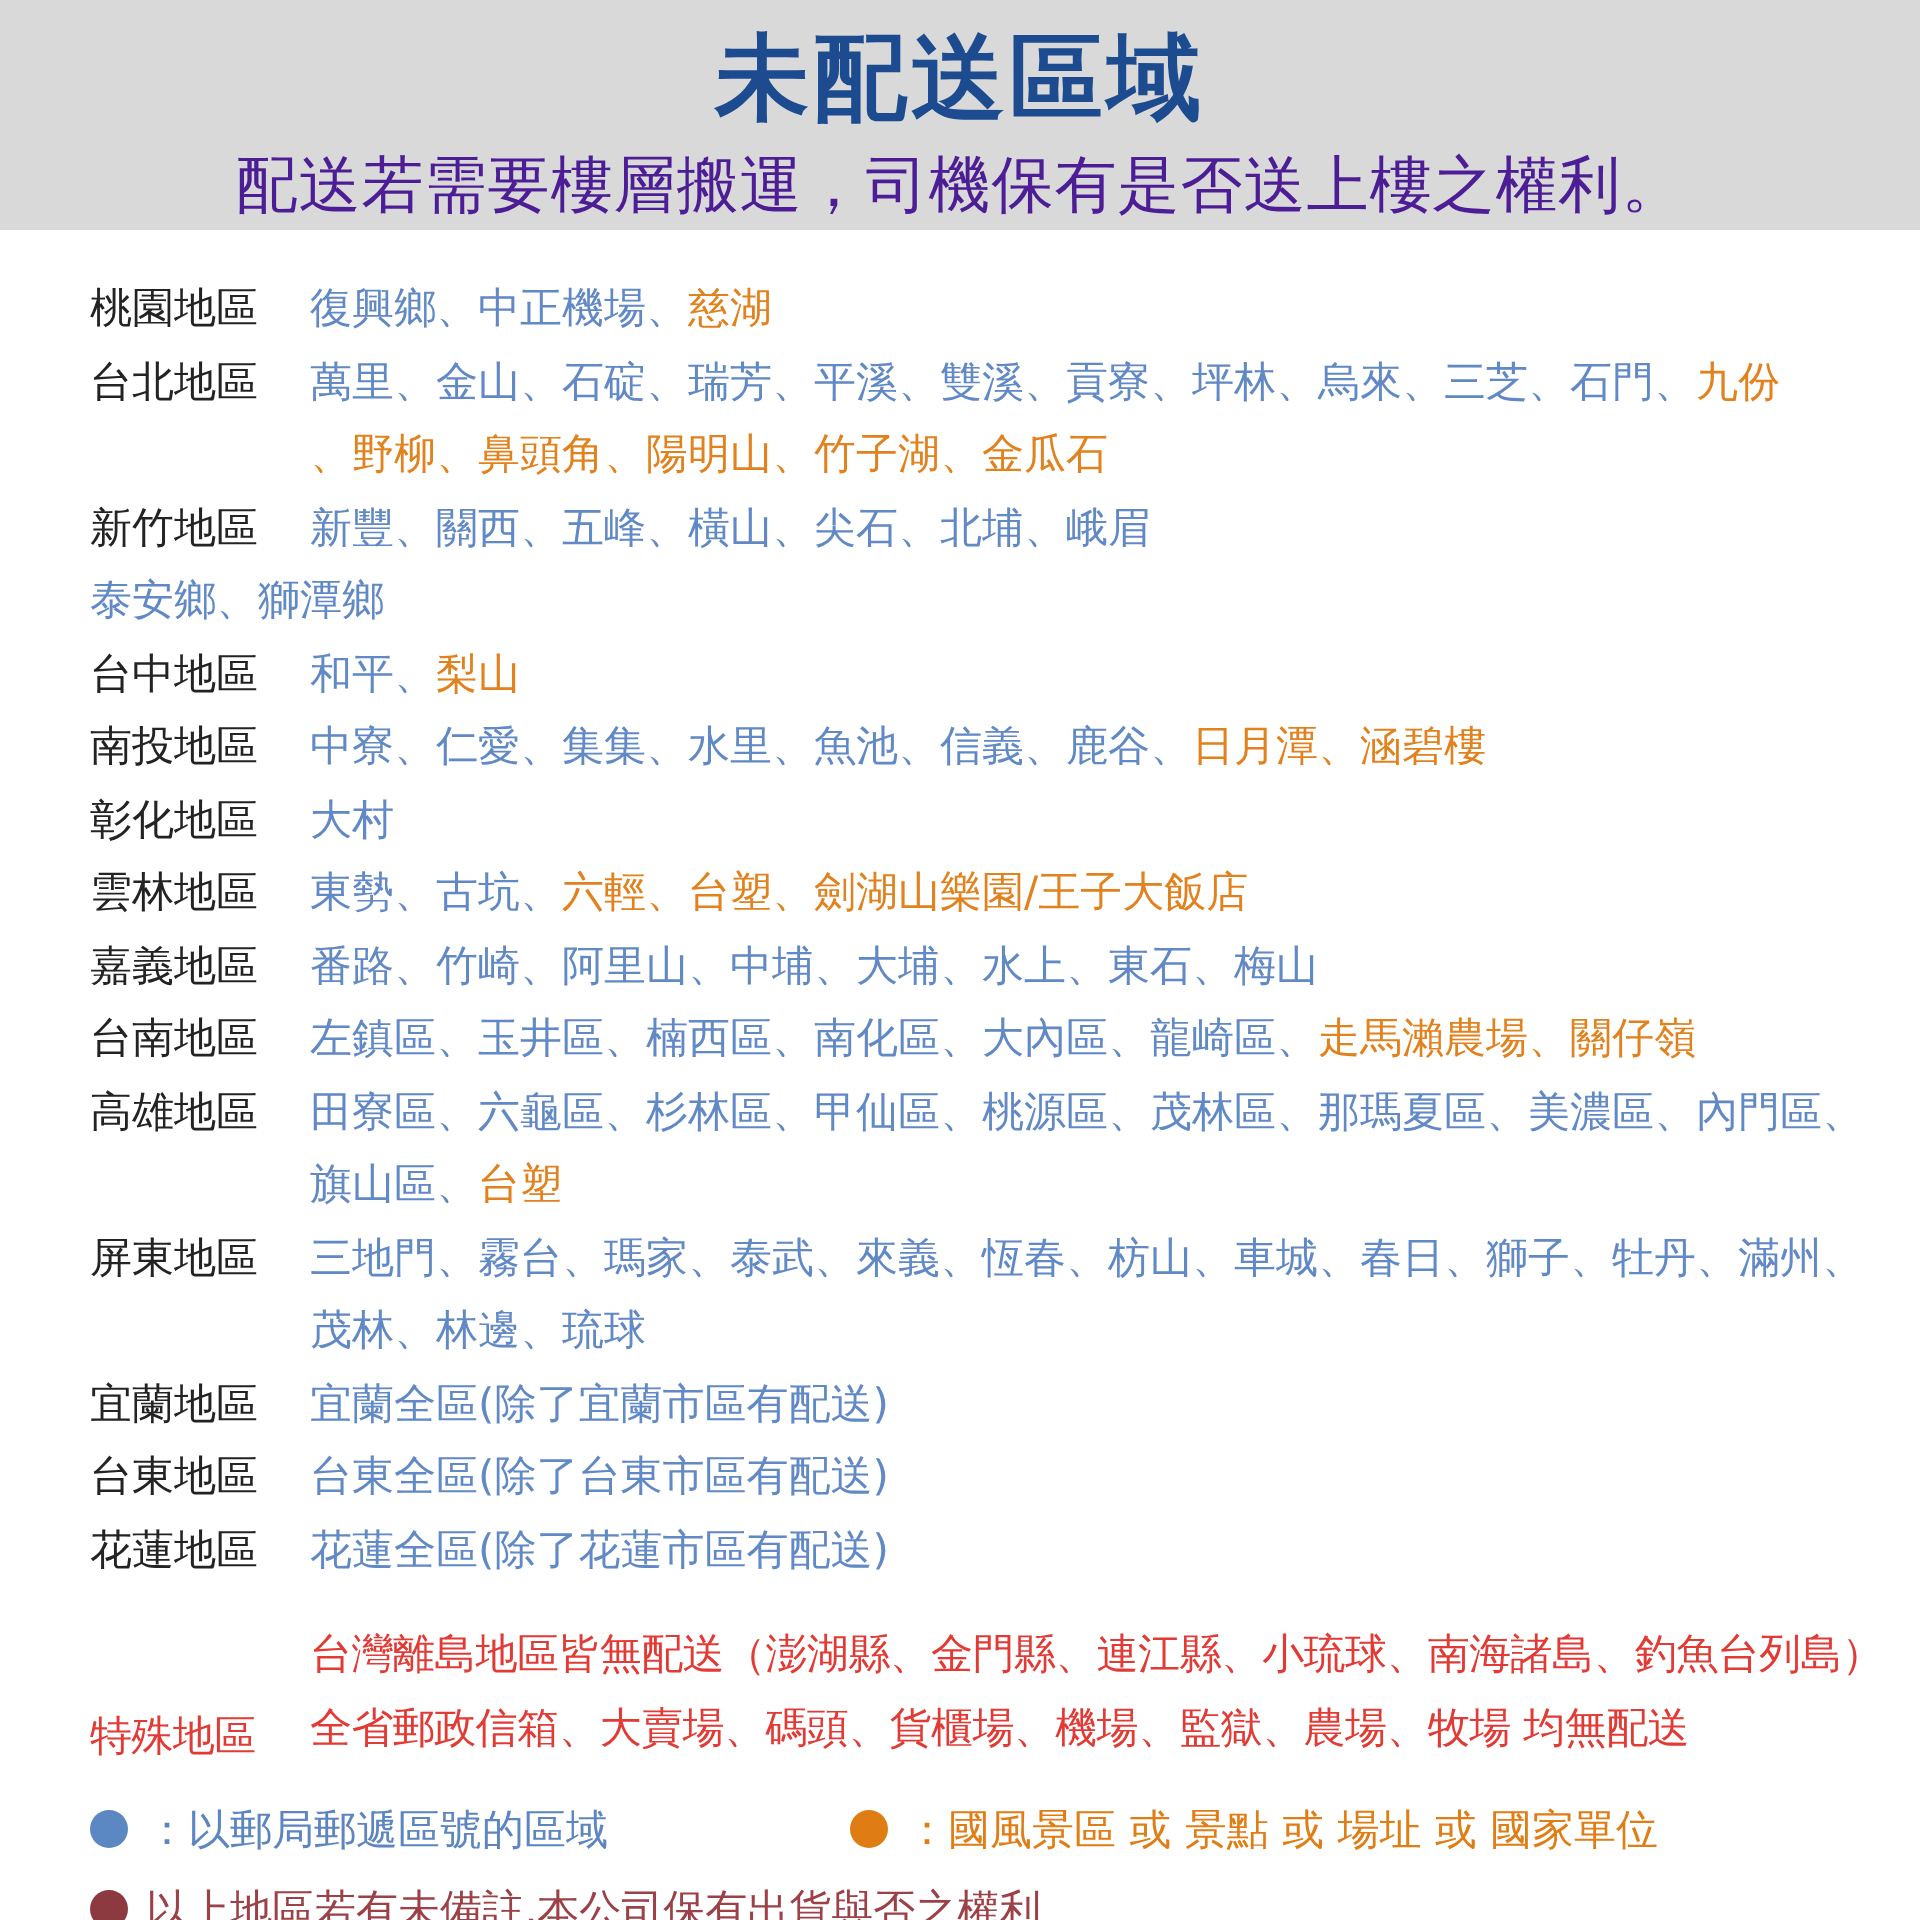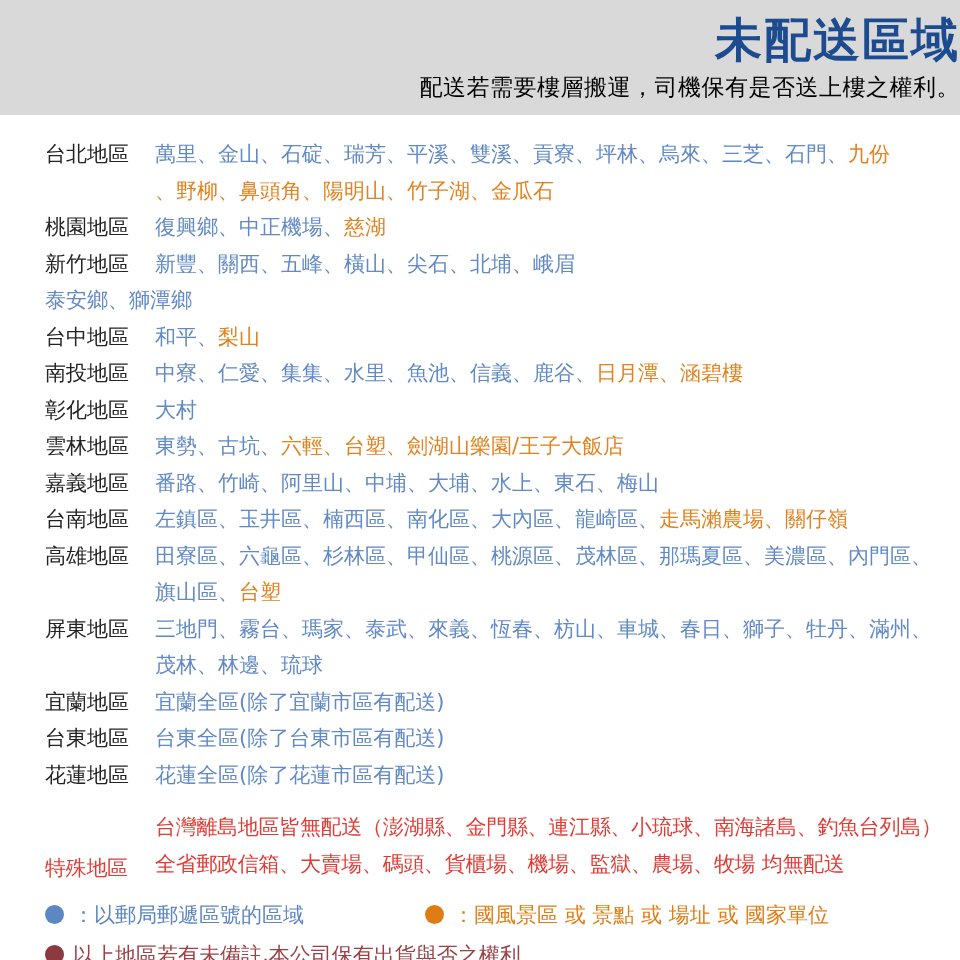--- a/index.html
+++ b/index.html
@@ -9,34 +9,34 @@
     height: 960px;
     background: #ffffff;
     font-family: "DejaVu Sans", "Liberation Sans", sans-serif;
     overflow: hidden;
   }
   .header {
     box-sizing: border-box;
     width: 960px;
     height: 115px;
     background: #d9d9d9;
-    text-align: right;
+    text-align: center;
     padding-top: 13px;
   }
   .title {
     font-size: 47px;
     font-weight: bold;
     color: #1c4b8f;
     letter-spacing: 2px;
     line-height: 1.15;
   }
   .subtitle {
     margin-top: 5px;
-    font-size: 23px;
-    color: #000000;
+    font-size: 31px;
+    color: #4c1d95;
     letter-spacing: 0.5px;
   }
   .list {
     box-sizing: border-box;
     padding: 21px 15px 0 45px;
   }
   .row {
     display: flex;
     font-size: 21px;
     line-height: 36.5px;
@@ -92,27 +92,27 @@
 </head>
 <body>
 
 <div class="header">
   <div class="title">未配送區域</div>
   <div class="subtitle">配送若需要樓層搬運，司機保有是否送上樓之權利。</div>
 </div>
 
 <div class="list">
     <div class="row">
+      <div class="label">桃園地區</div>
+      <div class="content"><span class="c-blue">復興鄉、中正機場、</span><span class="c-orange">慈湖</span></div>
+    </div>
+    <div class="row">
       <div class="label">台北地區</div>
       <div class="content"><span class="c-blue">萬里、金山、石碇、瑞芳、平溪、雙溪、貢寮、坪林、烏來、三芝、石門、</span><span class="c-orange">九份
 、野柳、鼻頭角、陽明山、竹子湖、金瓜石</span></div>
-    </div>
-    <div class="row">
-      <div class="label">桃園地區</div>
-      <div class="content"><span class="c-blue">復興鄉、中正機場、</span><span class="c-orange">慈湖</span></div>
     </div>
     <div class="row">
       <div class="label">新竹地區</div>
       <div class="content"><span class="c-blue">新豐、關西、五峰、橫山、尖石、北埔、峨眉</span></div>
     </div>
     <div class="row">
       <div class="content"><span class="c-blue">泰安鄉、獅潭鄉</span></div>
     </div>
     <div class="row">
       <div class="label">台中地區</div>

